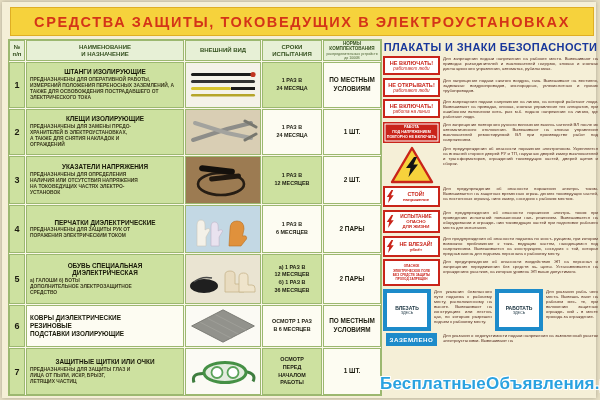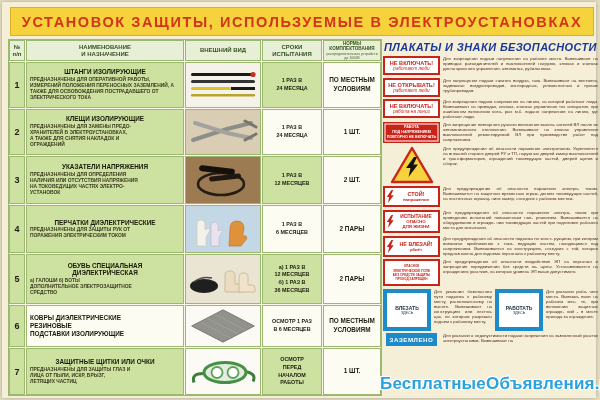--- a/index.html
+++ b/index.html
@@ -29,21 +29,21 @@
            line-height:1.25;white-space:pre-line;margin-top:1px;}
   .cell.test{font-size:5.4px;font-weight:bold;color:#1c1c10;white-space:pre-line;line-height:1.4;padding:1px;}
   .cell.norm{font-size:6.4px;font-weight:bold;color:#1c1c10;white-space:pre-line;line-height:1.4;padding:1px;}
   .cell.img{padding:1px;}
   .cell.img svg{width:100%;height:100%;}
   .bg-white{background:#f4f2e9;} .bg-tan{background:#d9ceb4;} .bg-cork{background:#9c7b52;}
   .bg-blue{background:#c3d8e4;} .bg-pale{background:#eae4d2;} .bg-plain{background:#fbfaf4;}
   
   .panel{position:absolute;left:381px;top:38px;width:215px;height:358px;overflow:hidden;}
   .panel-title{font-size:11px;font-weight:bold;color:#19379b;text-align:center;
-               letter-spacing:.4px;margin:1px 0 3px;white-space:nowrap;font-style:italic;}
+               letter-spacing:.4px;margin:1px 0 3px;white-space:nowrap;}
   .srow{display:flex;gap:3px;margin-bottom:2.5px;align-items:flex-start;}
   .sign-col{width:57px;flex:0 0 57px;display:flex;justify-content:center;}
   .desc{flex:1;font-size:4.3px;line-height:1.18;color:#53281c;text-align:justify;}
   .sign-pw{border:2px solid #c9241a;background:#fff;text-align:center;padding:2px 1px;width:100%;}
   .sign-pw .l1{color:#c9241a;font-weight:bold;font-size:5.6px;}
   .sign-pw .l2{color:#c9241a;font-style:italic;font-size:4.6px;}
   .sign-rf{background:#c9241a;box-shadow:inset 0 0 0 1.5px #c9241a, inset 0 0 0 2.5px #fff;
            text-align:center;padding:3px 2px;width:100%;}
   .sign-rf div{color:#fff;font-weight:bold;font-size:3.7px;line-height:1.3;}
   .bolt-sign{border:2px solid #c9241a;background:#fff;display:flex;align-items:center;
@@ -63,21 +63,21 @@
   .watermark{position:absolute;left:378px;top:372px;font-size:17px;font-weight:bold;color:#2aa2e0;
              letter-spacing:.2px;white-space:nowrap;
              text-shadow:-1px -1px 0 #fff,1px -1px 0 #fff,-1px 1px 0 #fff,1px 1px 0 #fff,0 0 2px #fff;}
 </style>
 </head>
 <body>
 
 <div class="poster">
 
   <div class="banner">
-    <h1>УСТАНОВОК ЗАЩИТЫ, ИСПОЛЬЗУЕМЫЕ В ЭЛЕКТРОУСТАНОВКАХ</h1>
+    <h1>СРЕДСТВА ЗАЩИТЫ, ТОКОВЕДУЩИХ В ЭЛЕКТРОУСТАНОВКАХ</h1>
   </div>
 
   <div class="tbl">
 
     <div class="cell hdr">
         <span style="white-space:pre-line">№
 п/п</span>
       </div>
     <div class="cell hdr">
         <span style="white-space:pre-line">НАИМЕНОВАНИЕ

